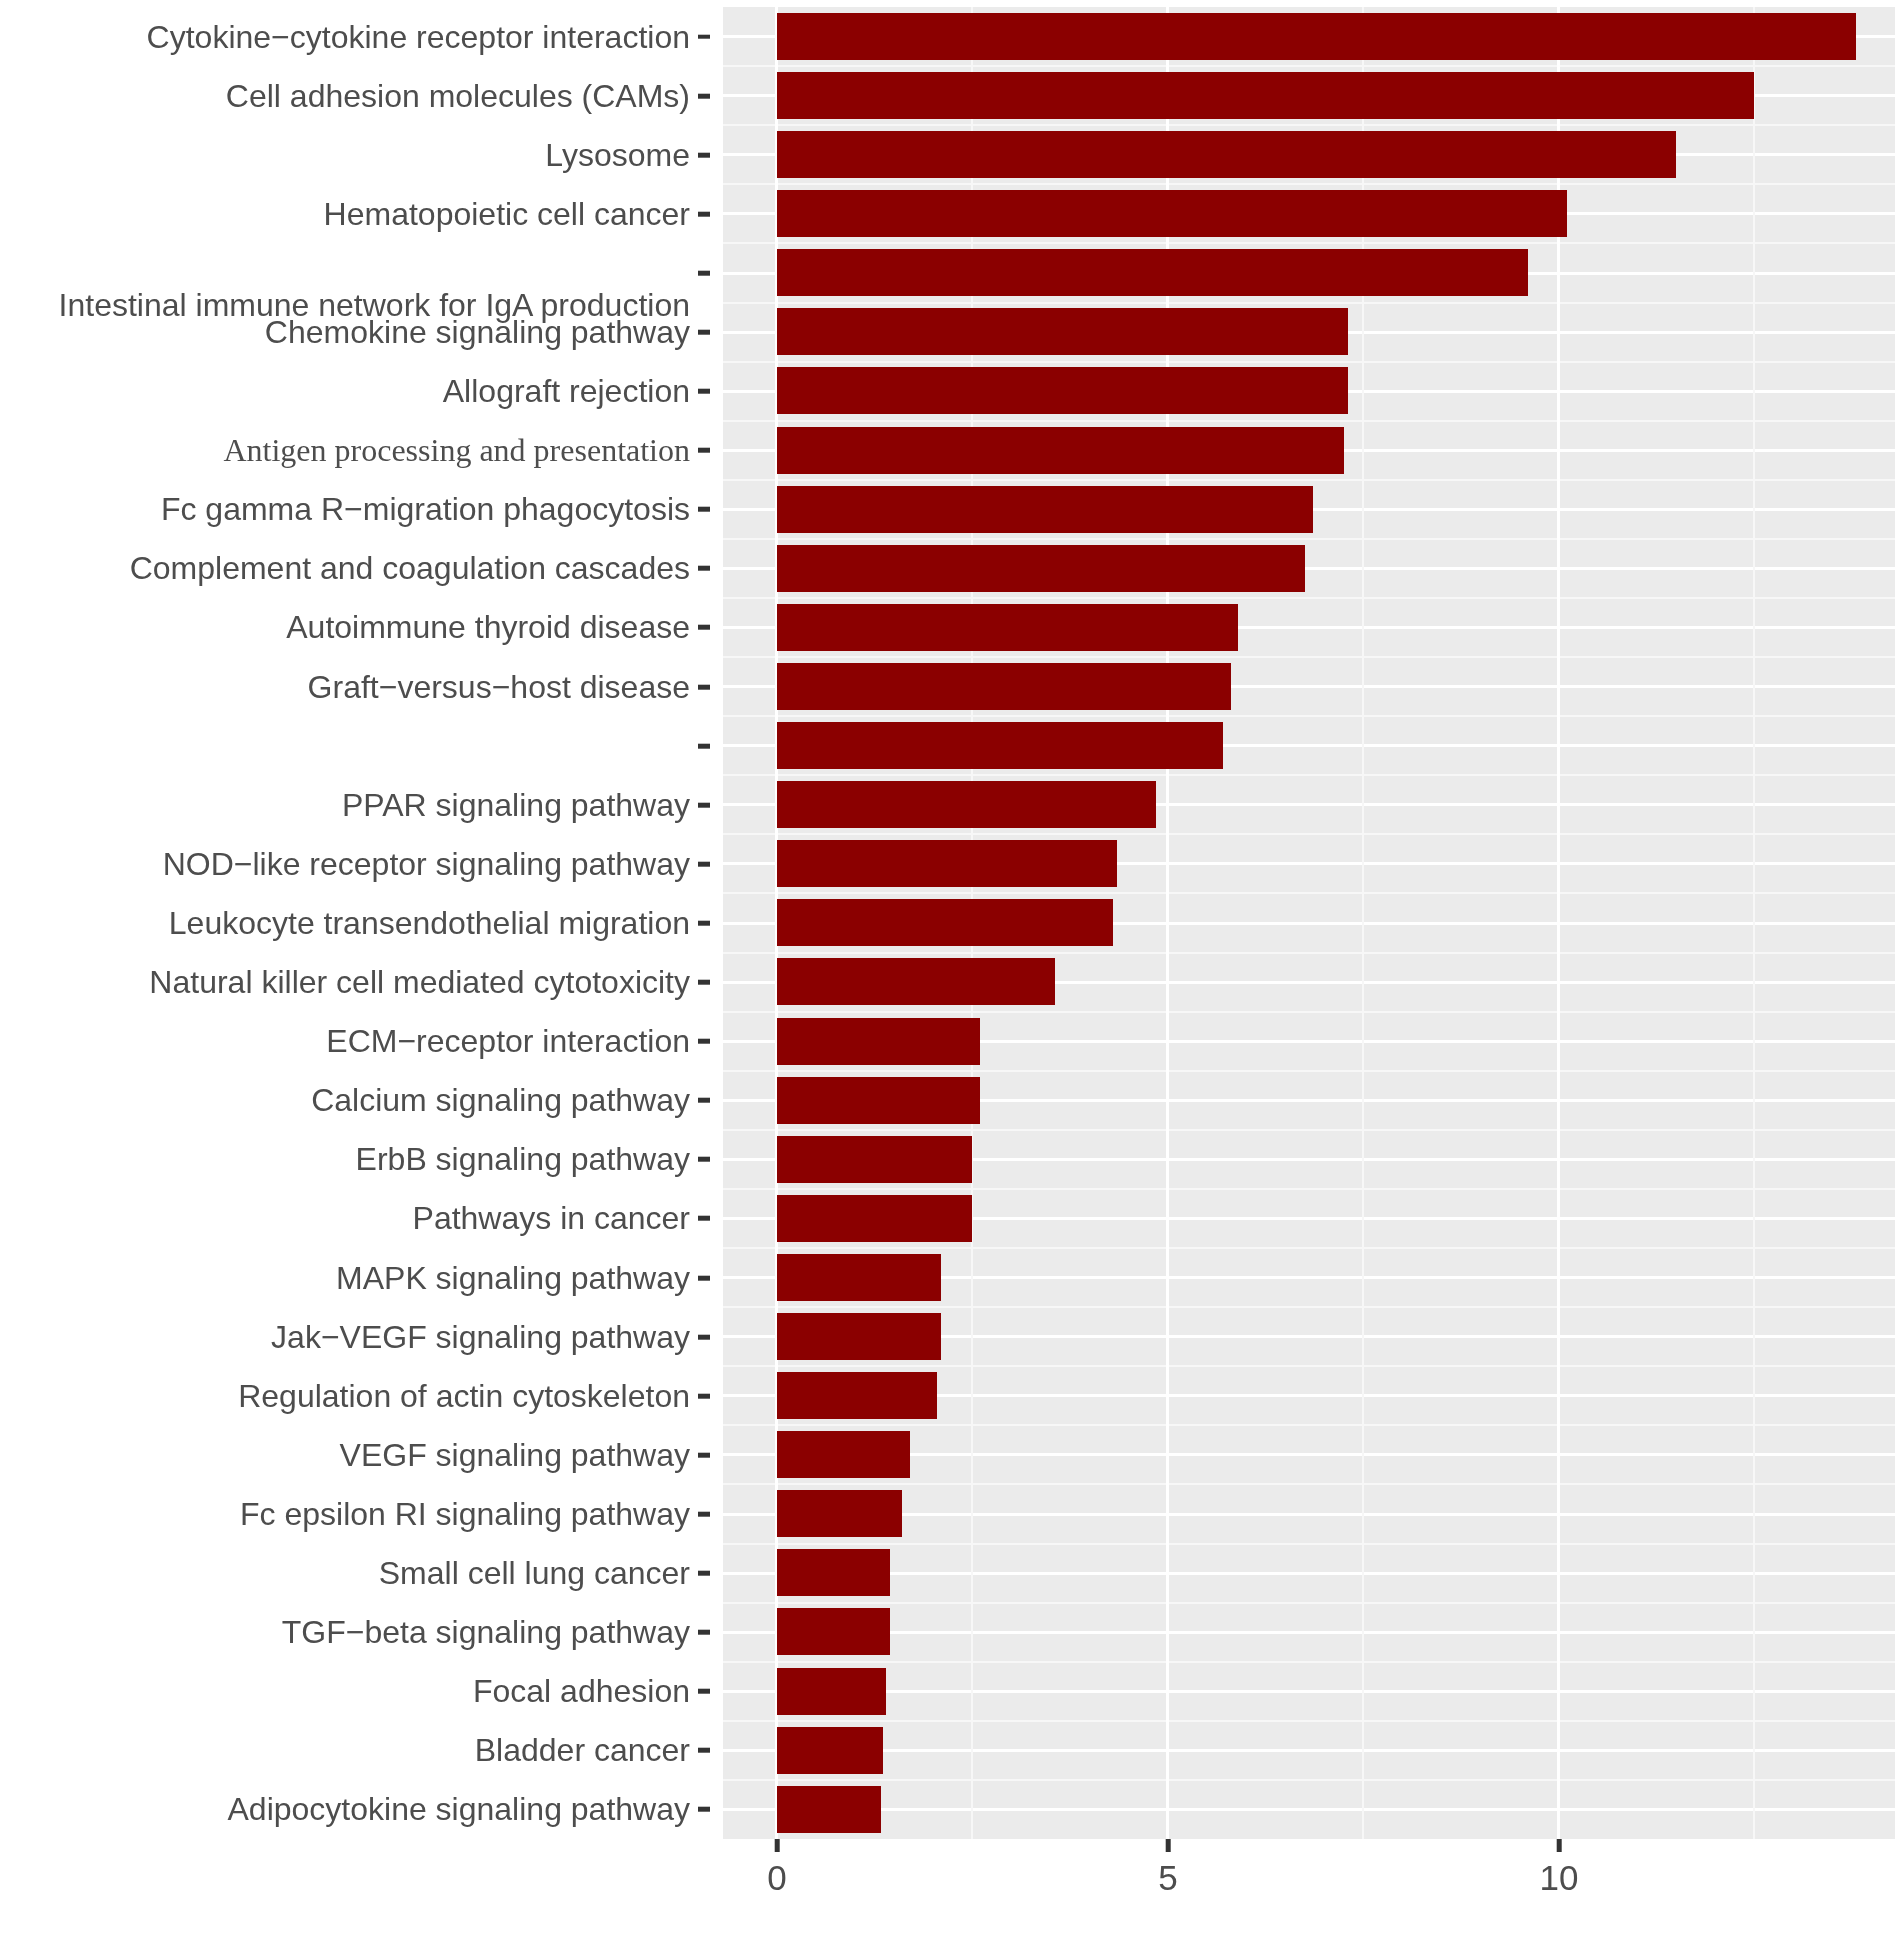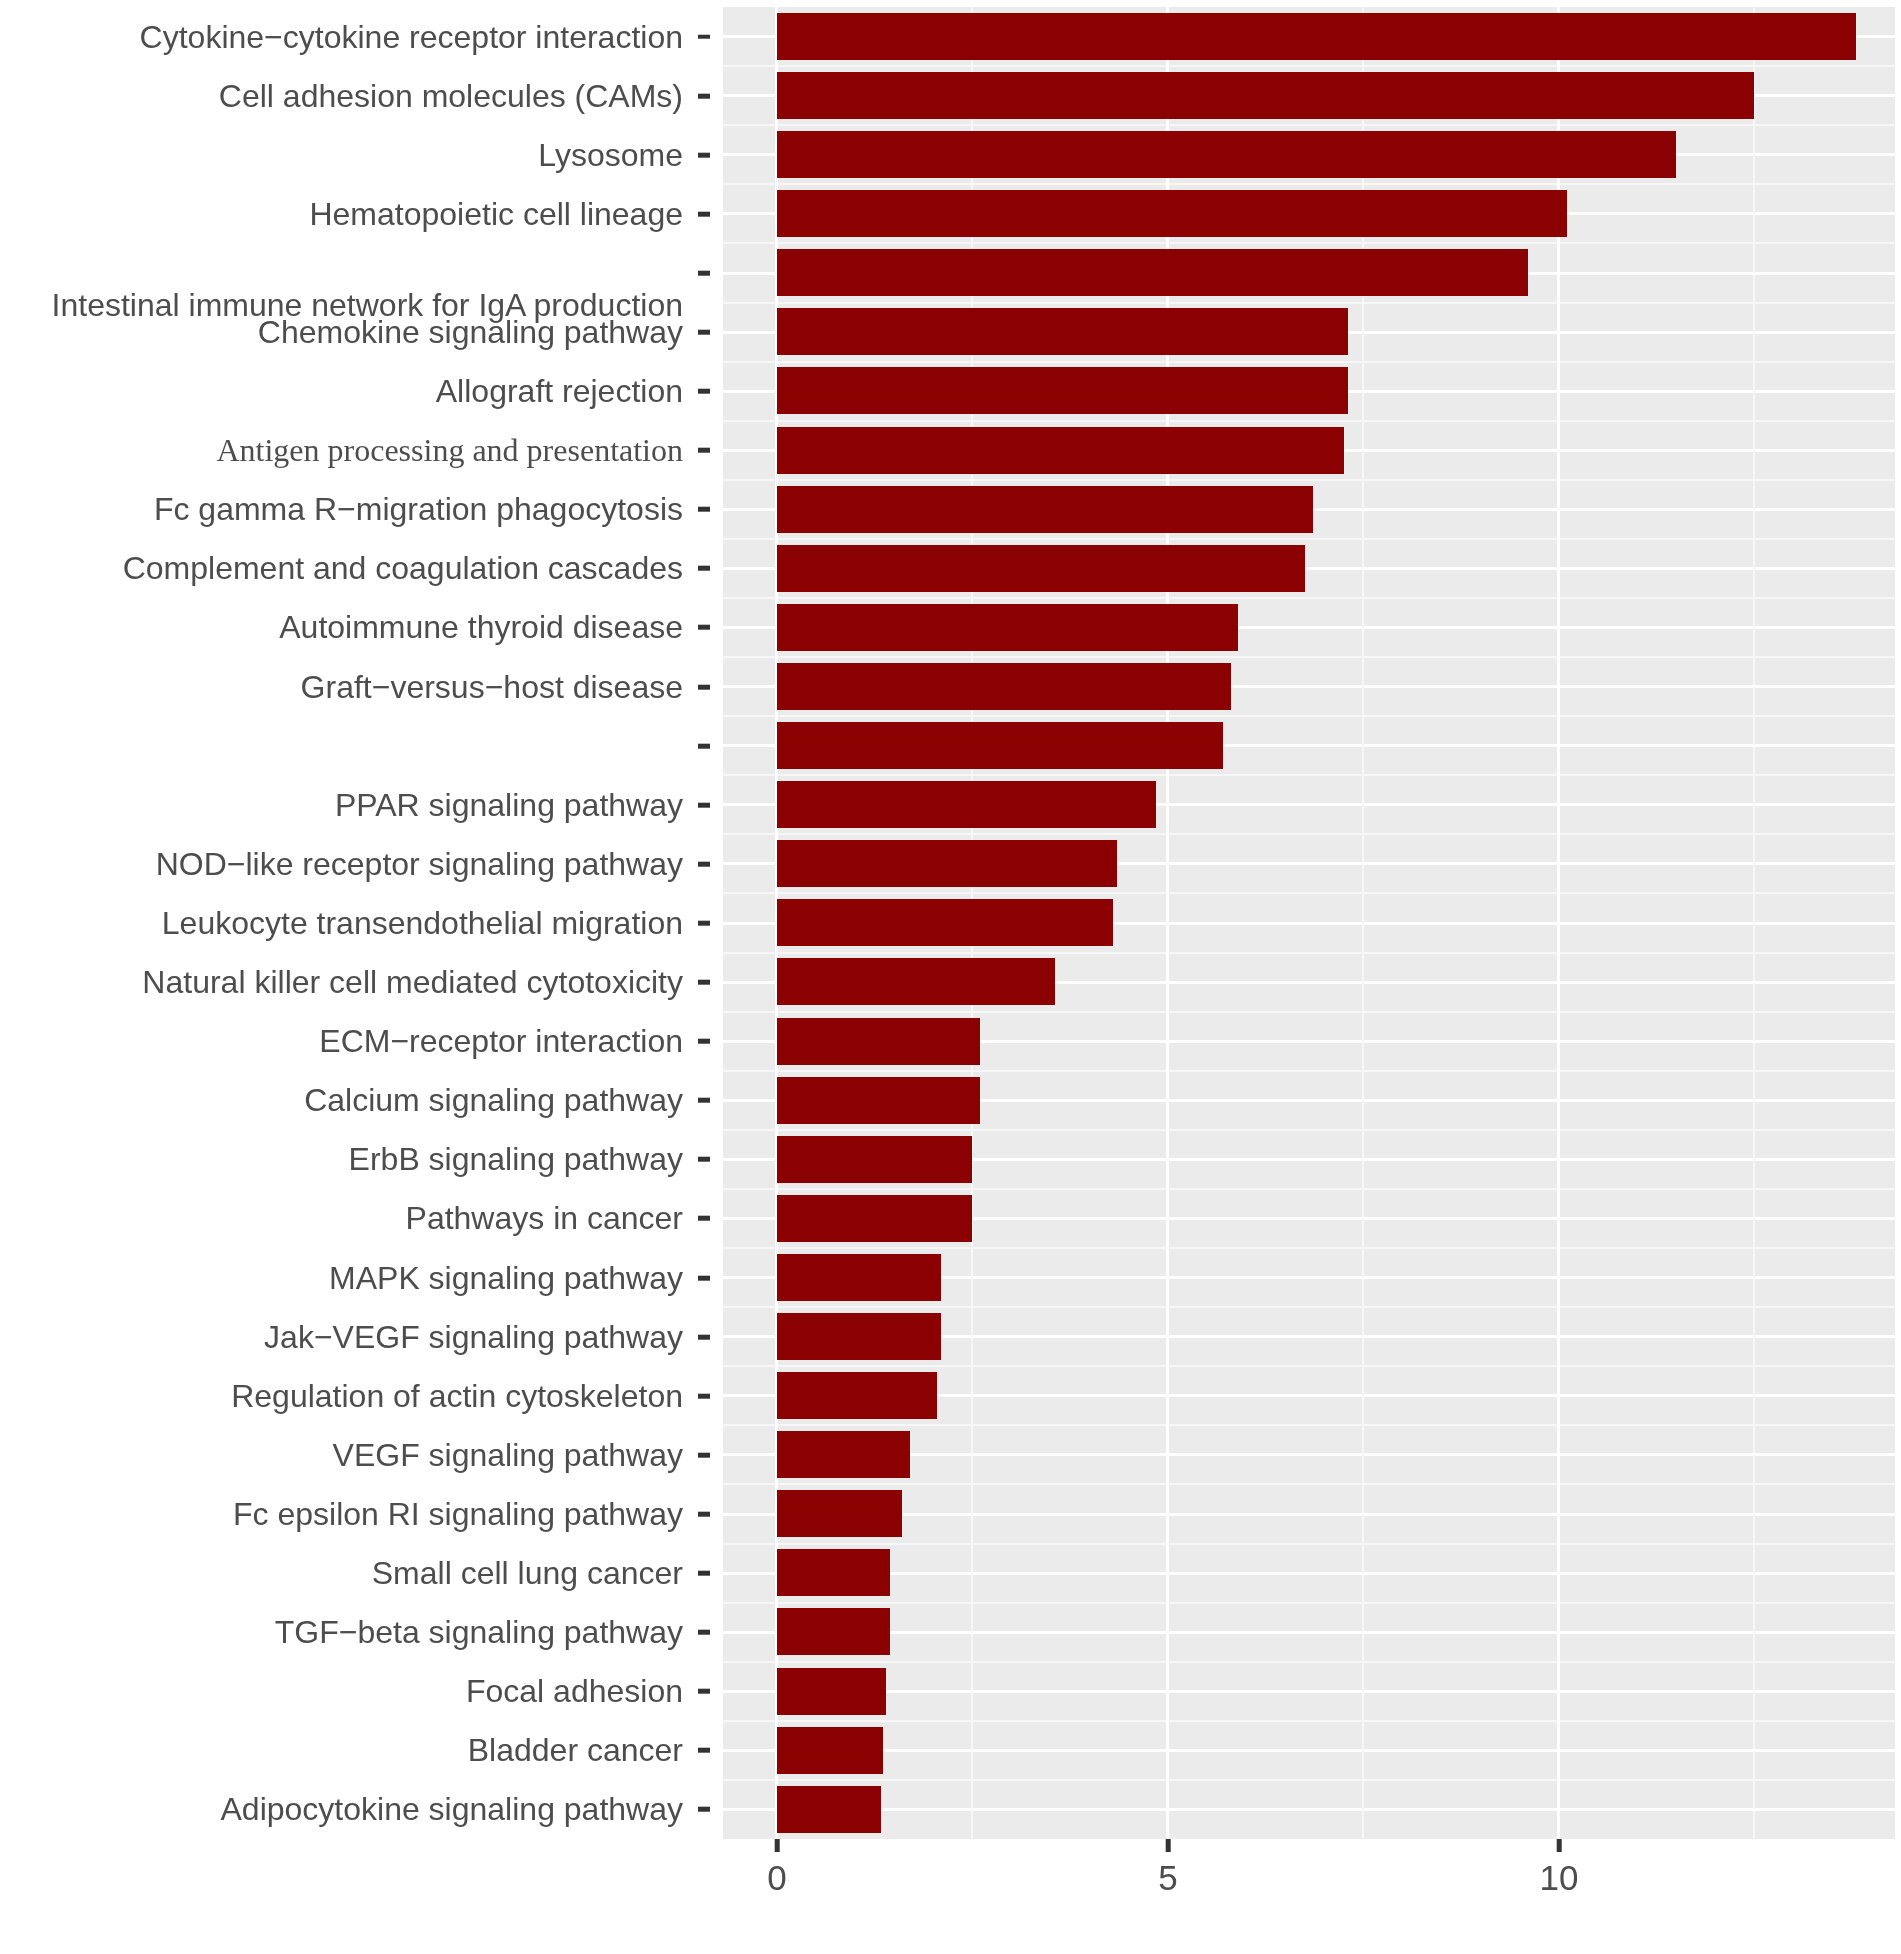--- a/index.html
+++ b/index.html
@@ -72,21 +72,21 @@
   
   #y-labels {
     position: absolute;
     left: 0px;
     top: 7.4px;
     width: 723px;
     height: 1832px;
   }
   .y-label {
     position: absolute;
-    right: 40px;
+    right: 33px;
     text-align: center;
     color: #4d4d4d;
     font-size: 32px;
     line-height: 32px;
     white-space: nowrap;
     transform: translateY(-50%);
   }
   .y-tick {
     position: absolute;
     right: 13px;
@@ -139,21 +139,21 @@
 
 <div id="figure">
 
   <div id="y-labels">
       <div class="y-label" style="top: 29.5px;">Cytokine−cytokine receptor interaction</div>
       <div class="y-tick" style="top: 29.5px;"></div>
       <div class="y-label" style="top: 89px;">Cell adhesion molecules (CAMs)</div>
       <div class="y-tick" style="top: 89px;"></div>
       <div class="y-label" style="top: 148px;">Lysosome</div>
       <div class="y-tick" style="top: 148px;"></div>
-      <div class="y-label" style="top: 207px;">Hematopoietic cell lineage</div>
+      <div class="y-label" style="top: 207px;">Hematopoietic cell cancer</div>
       <div class="y-tick" style="top: 207px;"></div>
       <div class="y-label" style="top: 266px; margin-top: 32px;">Intestinal immune network for IgA production</div>
       <div class="y-tick" style="top: 266px;"></div>
       <div class="y-label" style="top: 325px;">Chemokine signaling pathway</div>
       <div class="y-tick" style="top: 325px;"></div>
       <div class="y-label" style="top: 384px;">Allograft rejection</div>
       <div class="y-tick" style="top: 384px;"></div>
       <div class="y-label" style="top: 443px; font-family: Liberation Serif, serif;">Antigen processing and presentation</div>
       <div class="y-tick" style="top: 443px;"></div>
       <div class="y-label" style="top: 502px;">Fc gamma R−migration phagocytosis</div>

